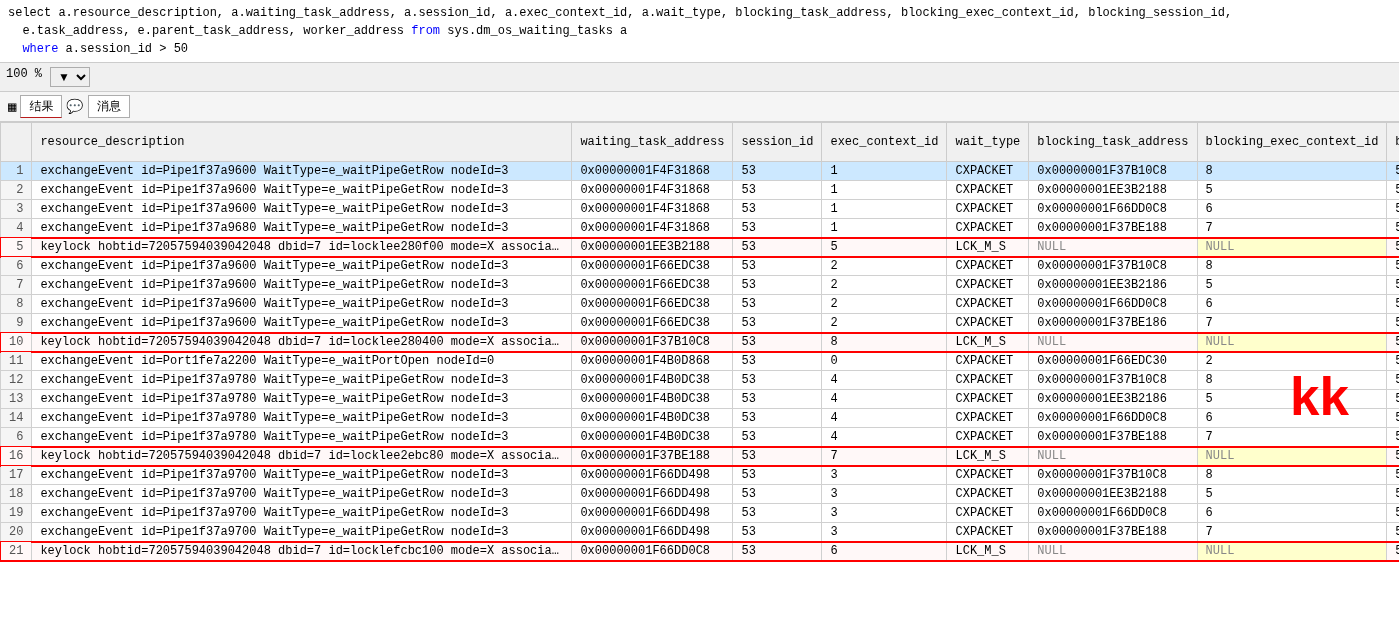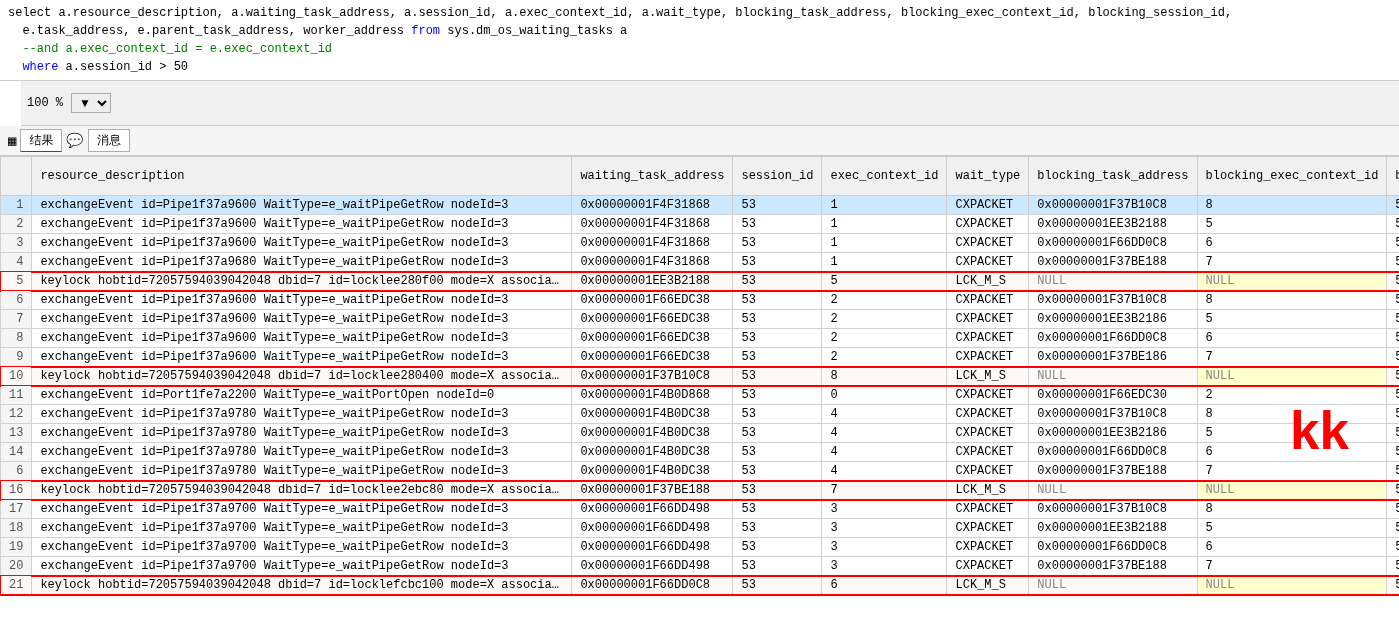--- a/index.html
+++ b/index.html
@@ -14,26 +14,24 @@
       line-height: 1.5;
     }
     .sql-line { display: flex; align-items: flex-start; }
     .sql-text { color: #000; }
     .sql-keyword { color: #0000ff; }
     .sql-comment { color: #008000; }
 
     .toolbar {
       background: #f0f0f0;
       border-bottom: 1px solid #ccc;
-      padding: 12px 6px;
+      padding: 4px 6px;
       display: flex;
-      align-items: center;
       gap: 8px;
       font-size: 12px;
-      margin-left: 21px;
     }
     .zoom-select {
       font-size: 12px;
       padding: 1px 3px;
       border: 1px solid #adadad;
     }
 
     .results-toolbar {
       background: #f5f5f5;
       border-bottom: 1px solid #ccc;
@@ -119,23 +117,20 @@
 <body>
 
 <div class="sql-editor">
   <div class="sql-line">
     <span class="sql-text">select a.resource_description, a.waiting_task_address, a.session_id, a.exec_context_id, a.wait_type, blocking_task_address, blocking_exec_context_id, blocking_session_id,</span>
   </div>
   <div class="sql-line">
     <span class="sql-text">&nbsp;&nbsp;e.task_address, e.parent_task_address, worker_address <span class="sql-keyword">from</span> sys.dm_os_waiting_tasks a</span>
   </div>
   <div class="sql-line">
-    <span class="sql-comment">&nbsp;&nbsp;--<span>and</span> a.exec_context_id = e.exec_context_id</span>
-  </div>
-  <div class="sql-line">
     <span class="sql-text">&nbsp;&nbsp;<span class="sql-keyword">where</span> a.session_id &gt; 50</span>
   </div>
 </div>
 
 <div class="toolbar">
   <span>100 %</span>
   <select class="zoom-select">
     <option>▼</option>
   </select>
 </div>

